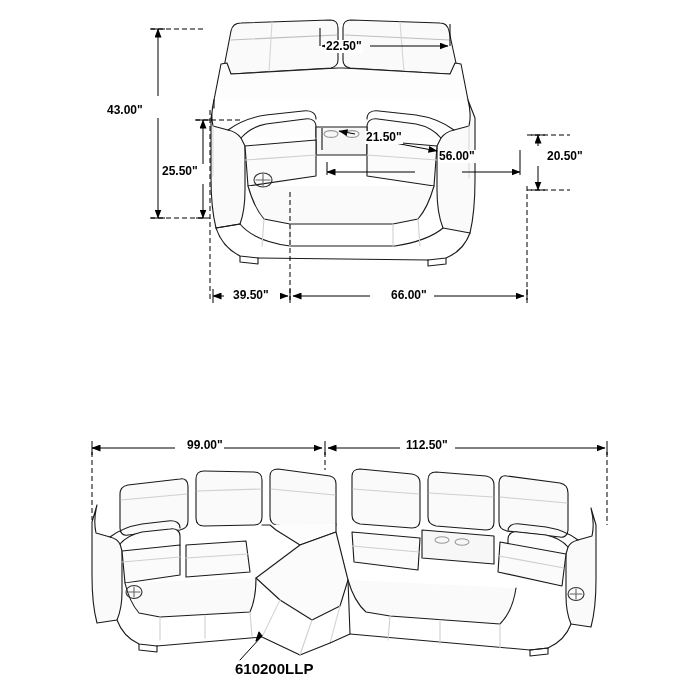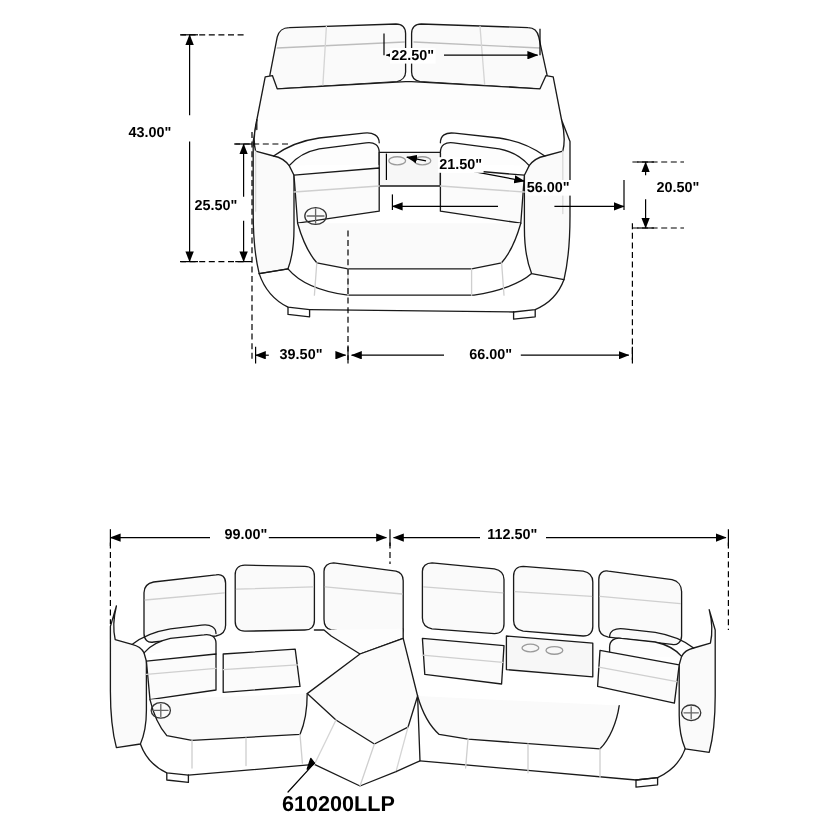--- a/index.html
+++ b/index.html
@@ -34,21 +34,21 @@
     font-weight: bold;
     color: #000000;
     white-space: nowrap;
     background: #ffffff;
     padding: 0 1px;
     line-height: 13px;
   }
   .modeltext {
     position: absolute;
     font-family: "Liberation Sans", sans-serif;
-    font-size: 18px;
+    font-size: 15px;
     font-weight: bold;
     color: #000000;
     white-space: nowrap;
   }
 </style>
 </head>
 <body>
 
 <div id="stage">
 

